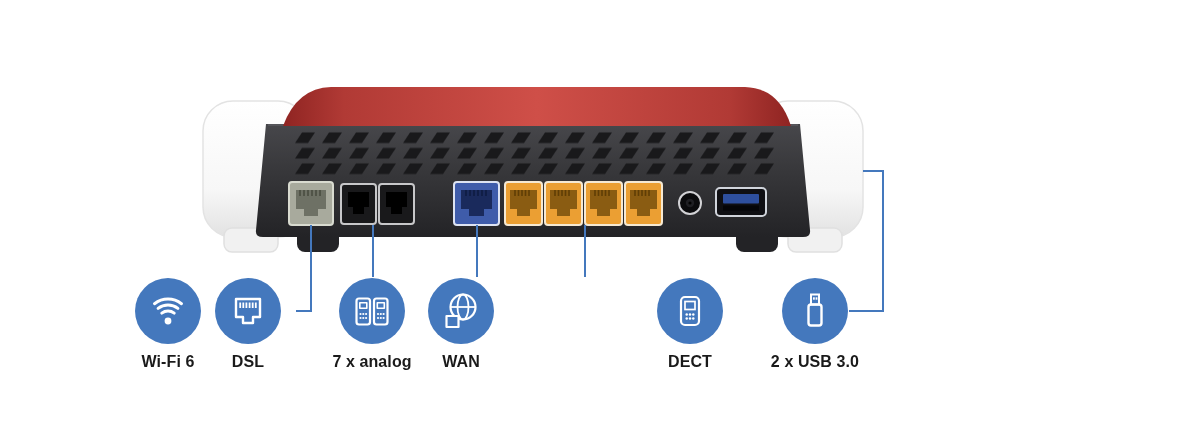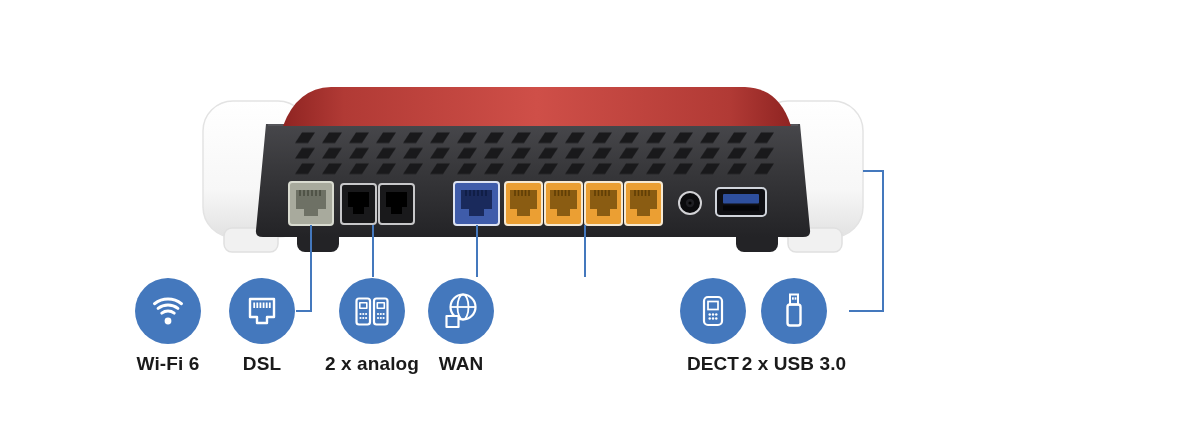--- a/index.html
+++ b/index.html
@@ -10,21 +10,21 @@
   }
   .stage { position:relative; width:1200px; height:444px; background:#ffffff; }
   .router-layer { position:absolute; left:0; top:0; width:1200px; height:444px; display:block; }
   .feature {
     position:absolute; top:278px; width:160px;
     display:flex; flex-direction:column; align-items:center;
   }
   .feature-icon { width:66px; height:66px; display:block; }
   .feature-label {
     margin-top:9px;
-    font-weight:bold; font-size:19px; color:#1a1a1a;
+    font-weight:bold; font-size:16px; color:#1a1a1a;
     white-space:nowrap; letter-spacing:0.1px; text-align:right;
   }
 </style>
 </head>
 <body>
 
 <div class="stage">
 
   <svg class="router-layer" viewBox="0 0 1200 444">
     <defs>
@@ -172,21 +172,21 @@
       <g stroke="#ffffff" stroke-width="3" fill="none" stroke-linecap="round">
         <path d="M26.8,35.1 A10,10 0 0 1 39.2,35.1"></path>
         <path d="M23.1,30.4 A16,16 0 0 1 42.9,30.4"></path>
         <path d="M19.5,25.7 A22,22 0 0 1 46.5,25.7"></path>
       </g>
       <circle cx="33" cy="43" r="3.4" fill="#ffffff"></circle>
     </svg>
     <div class="feature-label">Wi-Fi 6</div>
   </div>
 
-  <div class="feature" style="left:182px">
+  <div class="feature" style="left:168px">
     <svg class="feature-icon" viewBox="0 0 66 66">
       <circle cx="33" cy="33" r="33" fill="#4478bd"></circle>
       <path d="M21,21 H45 V39 H38 V45 H28 V39 H21 Z" fill="none" stroke="#ffffff" stroke-width="2.4" stroke-linejoin="round"></path>
       <g stroke="#ffffff" stroke-width="1.8">
         <line x1="25.2" y1="24.5" x2="25.2" y2="30"></line>
           <line x1="28.3" y1="24.5" x2="28.3" y2="30"></line>
         <line x1="31.4" y1="24.5" x2="31.4" y2="30"></line>
           <line x1="34.6" y1="24.5" x2="34.6" y2="30"></line>
         <line x1="37.7" y1="24.5" x2="37.7" y2="30"></line>
           <line x1="40.8" y1="24.5" x2="40.8" y2="30"></line>
@@ -212,55 +212,55 @@
           <circle cx="24.3" cy="40" r="1.1"></circle>
           <circle cx="27.1" cy="40" r="1.1"></circle>
         <circle cx="39" cy="36" r="1.1"></circle>
           <circle cx="41.8" cy="36" r="1.1"></circle>
           <circle cx="44.6" cy="36" r="1.1"></circle>
         <circle cx="39" cy="40" r="1.1"></circle>
           <circle cx="41.8" cy="40" r="1.1"></circle>
           <circle cx="44.6" cy="40" r="1.1"></circle>
       </g>
     </svg>
-    <div class="feature-label">2 x analog</div>
+    <div class="feature-label">7 x analog</div>
   </div>
 
   <div class="feature" style="left:381px">
     <svg class="feature-icon" viewBox="0 0 66 66">
       <circle cx="33" cy="33" r="33" fill="#4478bd"></circle>
       <g fill="none" stroke="#ffffff" stroke-width="2.2">
         <circle cx="35" cy="29" r="12.5"></circle>
         <ellipse cx="35" cy="29" rx="5.5" ry="12.5" stroke-width="1.8"></ellipse>
         <line x1="22.5" y1="29" x2="47.5" y2="29" stroke-width="1.8"></line>
       </g>
       <rect x="18.5" y="38" width="12" height="11" fill="#4478bd" stroke="#ffffff" stroke-width="2.2" stroke-linejoin="round"></rect>
     </svg>
     <div class="feature-label">WAN</div>
   </div>
 
 
-  <div class="feature" style="left:633px">
+  <div class="feature" style="left:610px">
     <svg class="feature-icon" viewBox="0 0 66 66">
       <circle cx="33" cy="33" r="33" fill="#4478bd"></circle>
       <rect x="24" y="19" width="18" height="28" rx="4" fill="none" stroke="#ffffff" stroke-width="2.2"></rect>
       <rect x="28" y="23.5" width="10" height="8" fill="none" stroke="#ffffff" stroke-width="1.7"></rect>
       <g fill="#ffffff">
         <circle cx="29.7" cy="36.5" r="1.25"></circle>
           <circle cx="33" cy="36.5" r="1.25"></circle>
           <circle cx="36.3" cy="36.5" r="1.25"></circle>
         <circle cx="29.7" cy="40.5" r="1.25"></circle>
           <circle cx="33" cy="40.5" r="1.25"></circle>
           <circle cx="36.3" cy="40.5" r="1.25"></circle>
       </g>
     </svg>
     <div class="feature-label">DECT</div>
   </div>
 
-  <div class="feature" style="left:714px">
+  <div class="feature" style="left:735px">
     <svg class="feature-icon" viewBox="0 0 66 66">
       <circle cx="33" cy="33" r="33" fill="#4478bd"></circle>
       <rect x="29" y="16.5" width="8" height="10" fill="none" stroke="#ffffff" stroke-width="2"></rect>
       <rect x="26.5" y="26.5" width="13" height="21" rx="2.5" fill="none" stroke="#ffffff" stroke-width="2.4"></rect>
       <rect x="31" y="19.3" width="1.8" height="2.4" fill="#ffffff"></rect>
       <rect x="33.6" y="19.3" width="1.8" height="2.4" fill="#ffffff"></rect>
     </svg>
     <div class="feature-label">2 x USB 3.0</div>
   </div>
 

